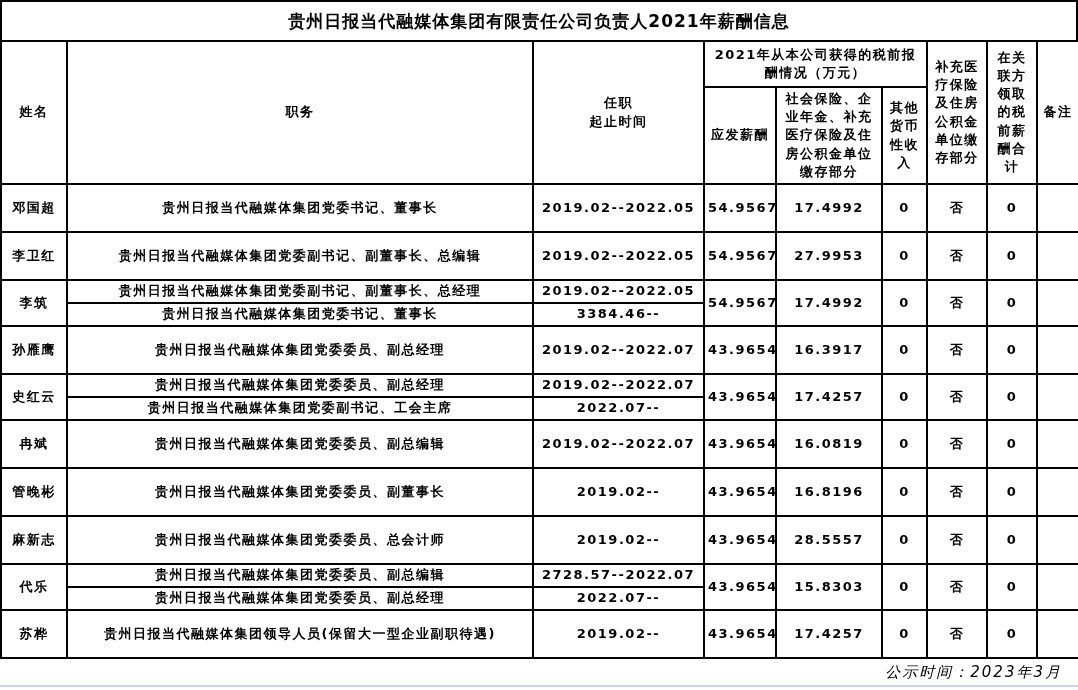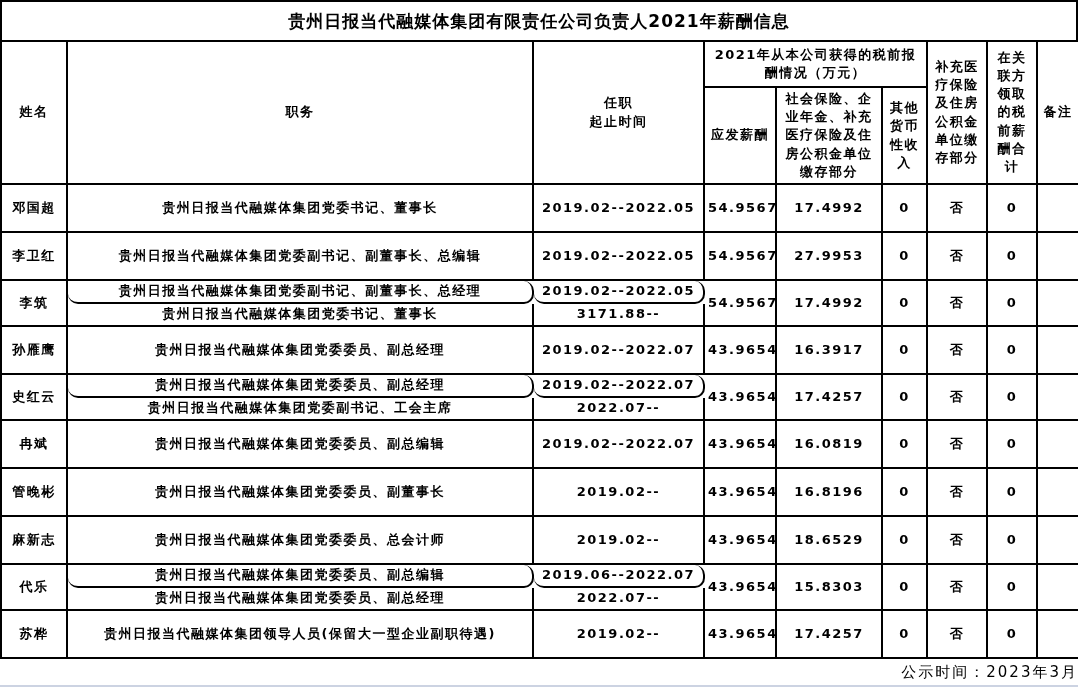--- a/index.html
+++ b/index.html
@@ -27,28 +27,28 @@
     border-right:2px solid #000; border-bottom:2px solid #000;
     text-align:center; vertical-align:middle;
     font-size:13px; font-weight:bold; letter-spacing:1.5px;
     line-height:1.4; padding:1px 3px; overflow:hidden;
   }
   tr.h1 { height:46px; }
   tr.h2 { height:97px; }
   th.tenure-h { white-space:pre-line; }
   td.pos { letter-spacing:1px; }
   td.num, td.date { white-space:nowrap; letter-spacing:1px;margin-top:16px; }
-  td.sub { border-bottom-width:1px;border-radius:10px; }
+  td.sub { border-bottom-width:1px; }
   tr.r-single { height:48px; }
   tr.r-half { height:23px; }
 
   .footer-bar {
-    box-sizing:border-box; height:26px; padding-right:0;
+    box-sizing:border-box; height:26px; padding-right:16px;
     display:flex; align-items:center; justify-content:flex-end;
-    font-size:15px; letter-spacing:2px;
+    font-size:15px; letter-spacing:2px;font-style:italic;
   }
   .bottom-edge { height:2px; background:#ccd3e2; }
 </style>
 </head>
 <body>
 
 <div class="sheet">
 
   <div class="title-bar">贵州日报当代融媒体集团有限责任公司负责人2021年薪酬信息</div>
 
@@ -110,21 +110,21 @@
           <td class="date sub">2019.02--2022.05</td>
           <td class="num" rowspan="2">54.9567</td>
           <td class="num" rowspan="2">17.4992</td>
           <td class="num" rowspan="2">0</td>
           <td rowspan="2">否</td>
           <td class="num" rowspan="2">0</td>
           <td rowspan="2"></td>
         </tr>
         <tr class="r-half">
           <td class="pos">贵州日报当代融媒体集团党委书记、董事长</td>
-          <td class="date">3171.88--</td>
+          <td class="date">3384.46--</td>
         </tr>
         <tr class="r-single">
           <td>孙雁鹰</td>
           <td class="pos">贵州日报当代融媒体集团党委委员、副总经理</td>
           <td class="date">2019.02--2022.07</td>
           <td class="num">43.9654</td>
           <td class="num">16.3917</td>
           <td class="num">0</td>
           <td>否</td>
           <td class="num">0</td>
@@ -165,30 +165,30 @@
           <td class="num">0</td>
           <td>否</td>
           <td class="num">0</td>
           <td></td>
         </tr>
         <tr class="r-single">
           <td>麻新志</td>
           <td class="pos">贵州日报当代融媒体集团党委委员、总会计师</td>
           <td class="date">2019.02--</td>
           <td class="num">43.9654</td>
-          <td class="num">18.6529</td>
+          <td class="num">28.5557</td>
           <td class="num">0</td>
           <td>否</td>
           <td class="num">0</td>
           <td></td>
         </tr>
         <tr class="r-half">
           <td rowspan="2">代乐</td>
           <td class="pos sub">贵州日报当代融媒体集团党委委员、副总编辑</td>
-          <td class="date sub">2019.06--2022.07</td>
+          <td class="date sub">2728.57--2022.07</td>
           <td class="num" rowspan="2">43.9654</td>
           <td class="num" rowspan="2">15.8303</td>
           <td class="num" rowspan="2">0</td>
           <td rowspan="2">否</td>
           <td class="num" rowspan="2">0</td>
           <td rowspan="2"></td>
         </tr>
         <tr class="r-half">
           <td class="pos">贵州日报当代融媒体集团党委委员、副总经理</td>
           <td class="date">2022.07--</td>

